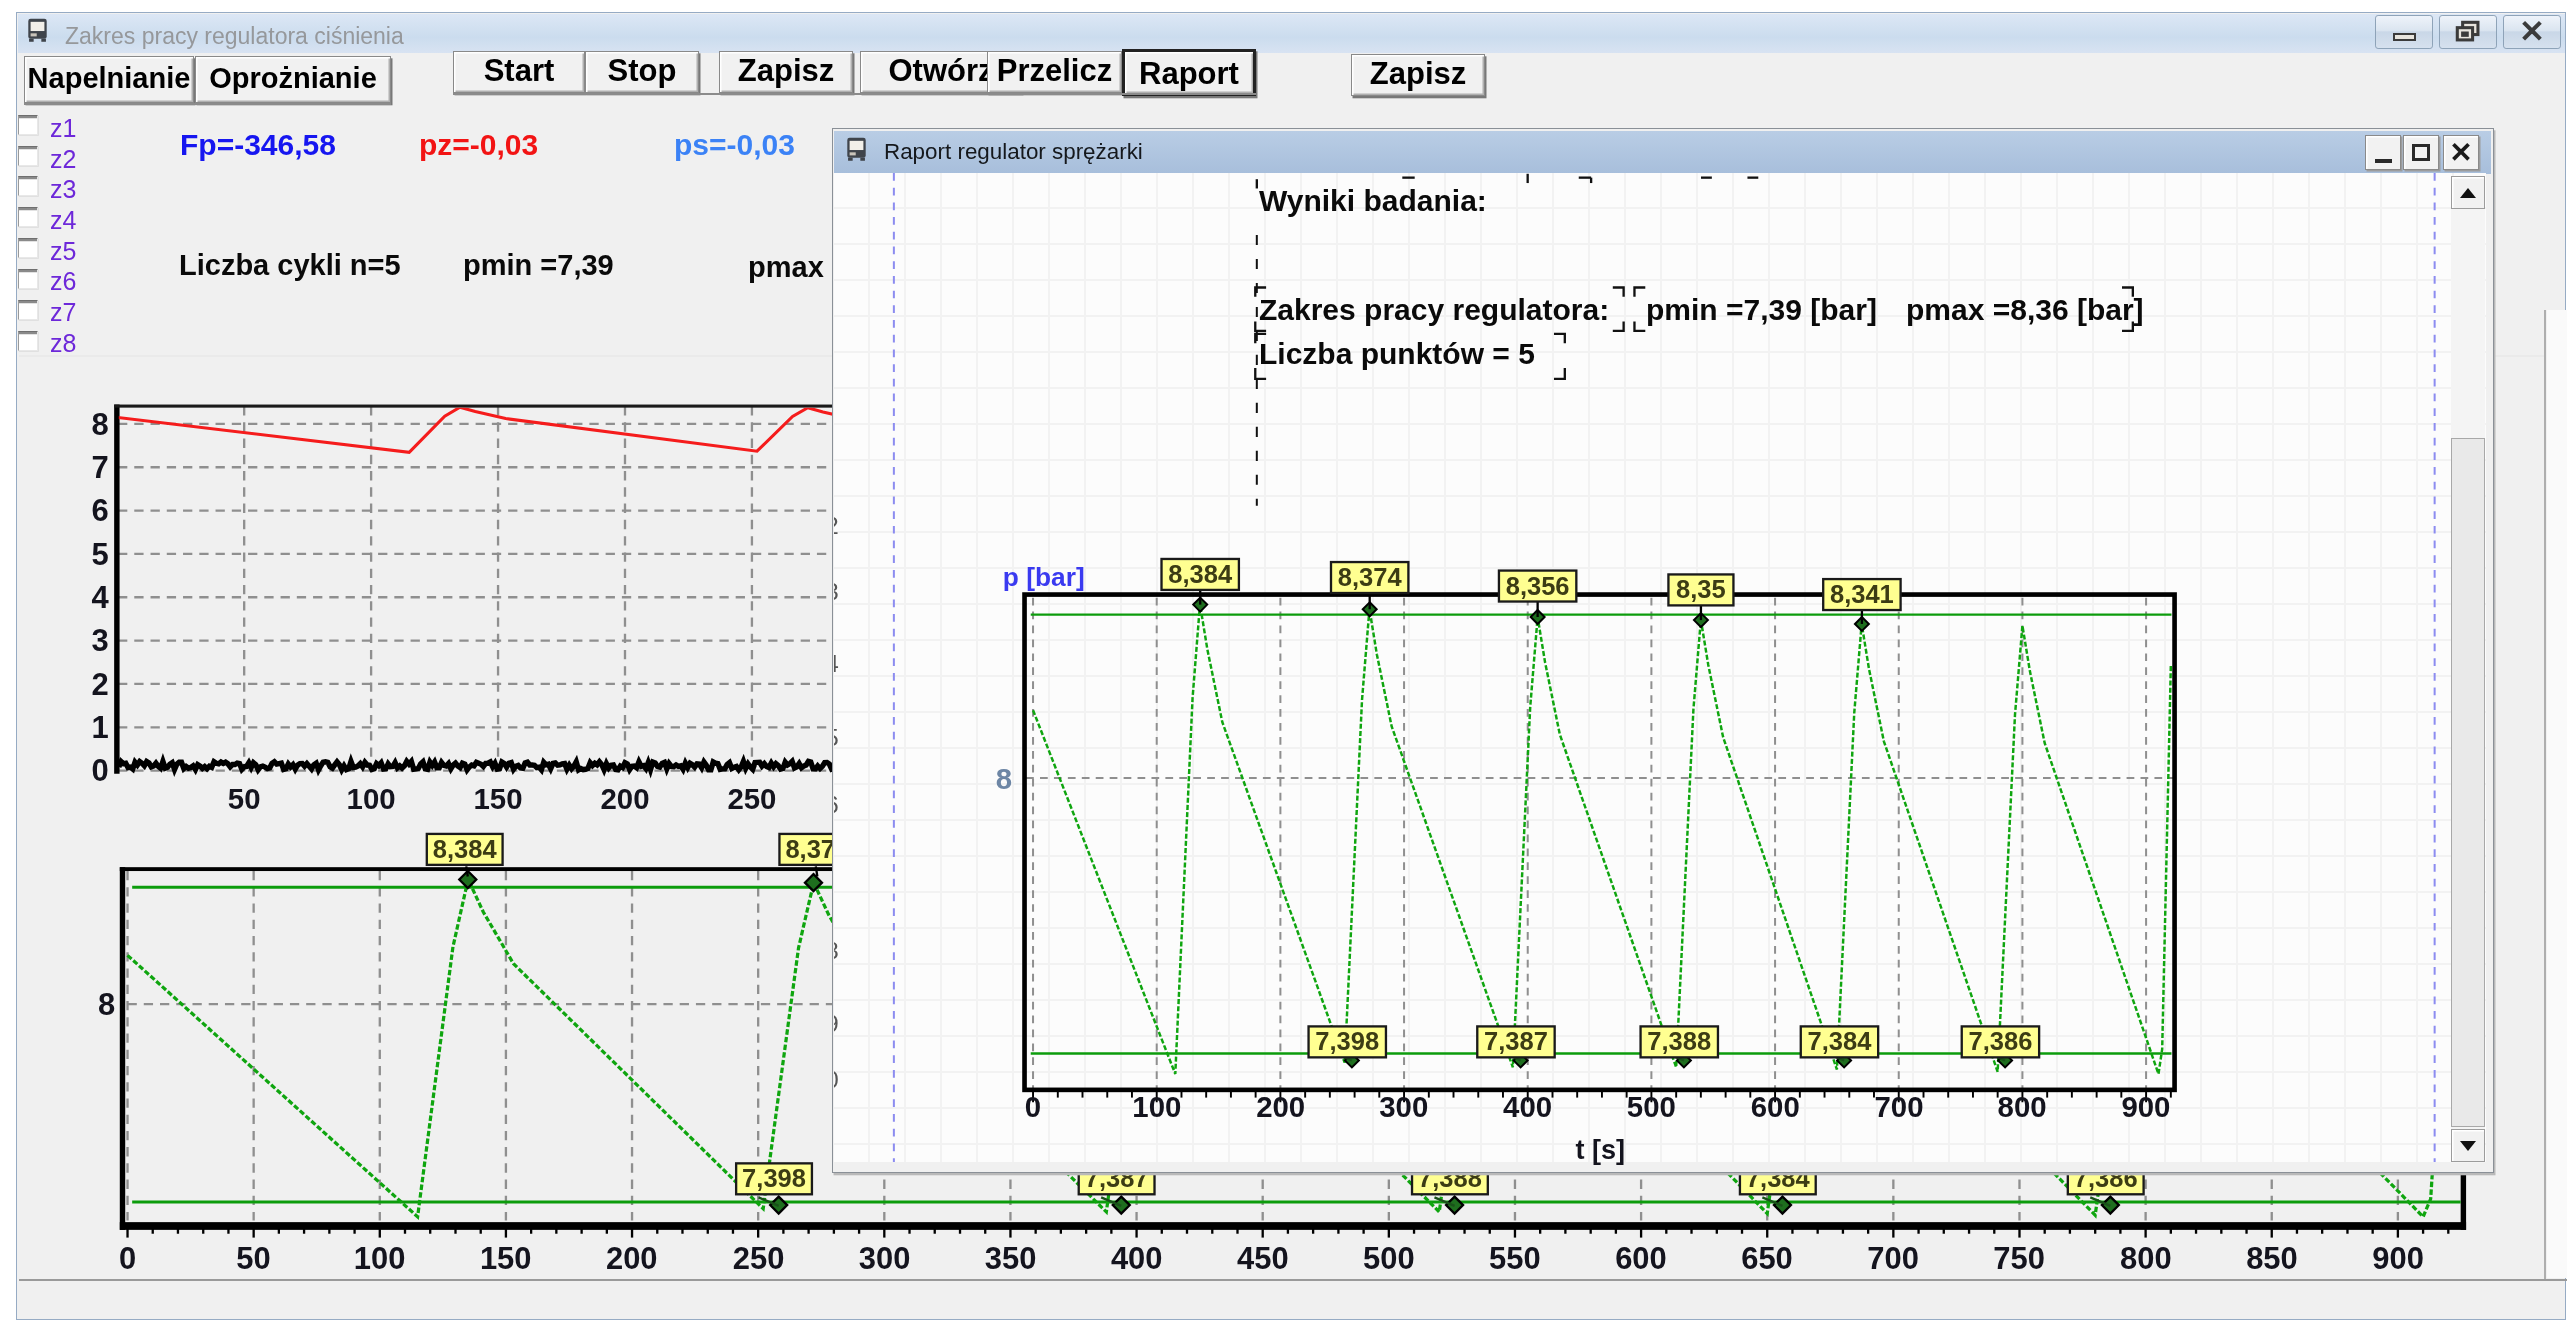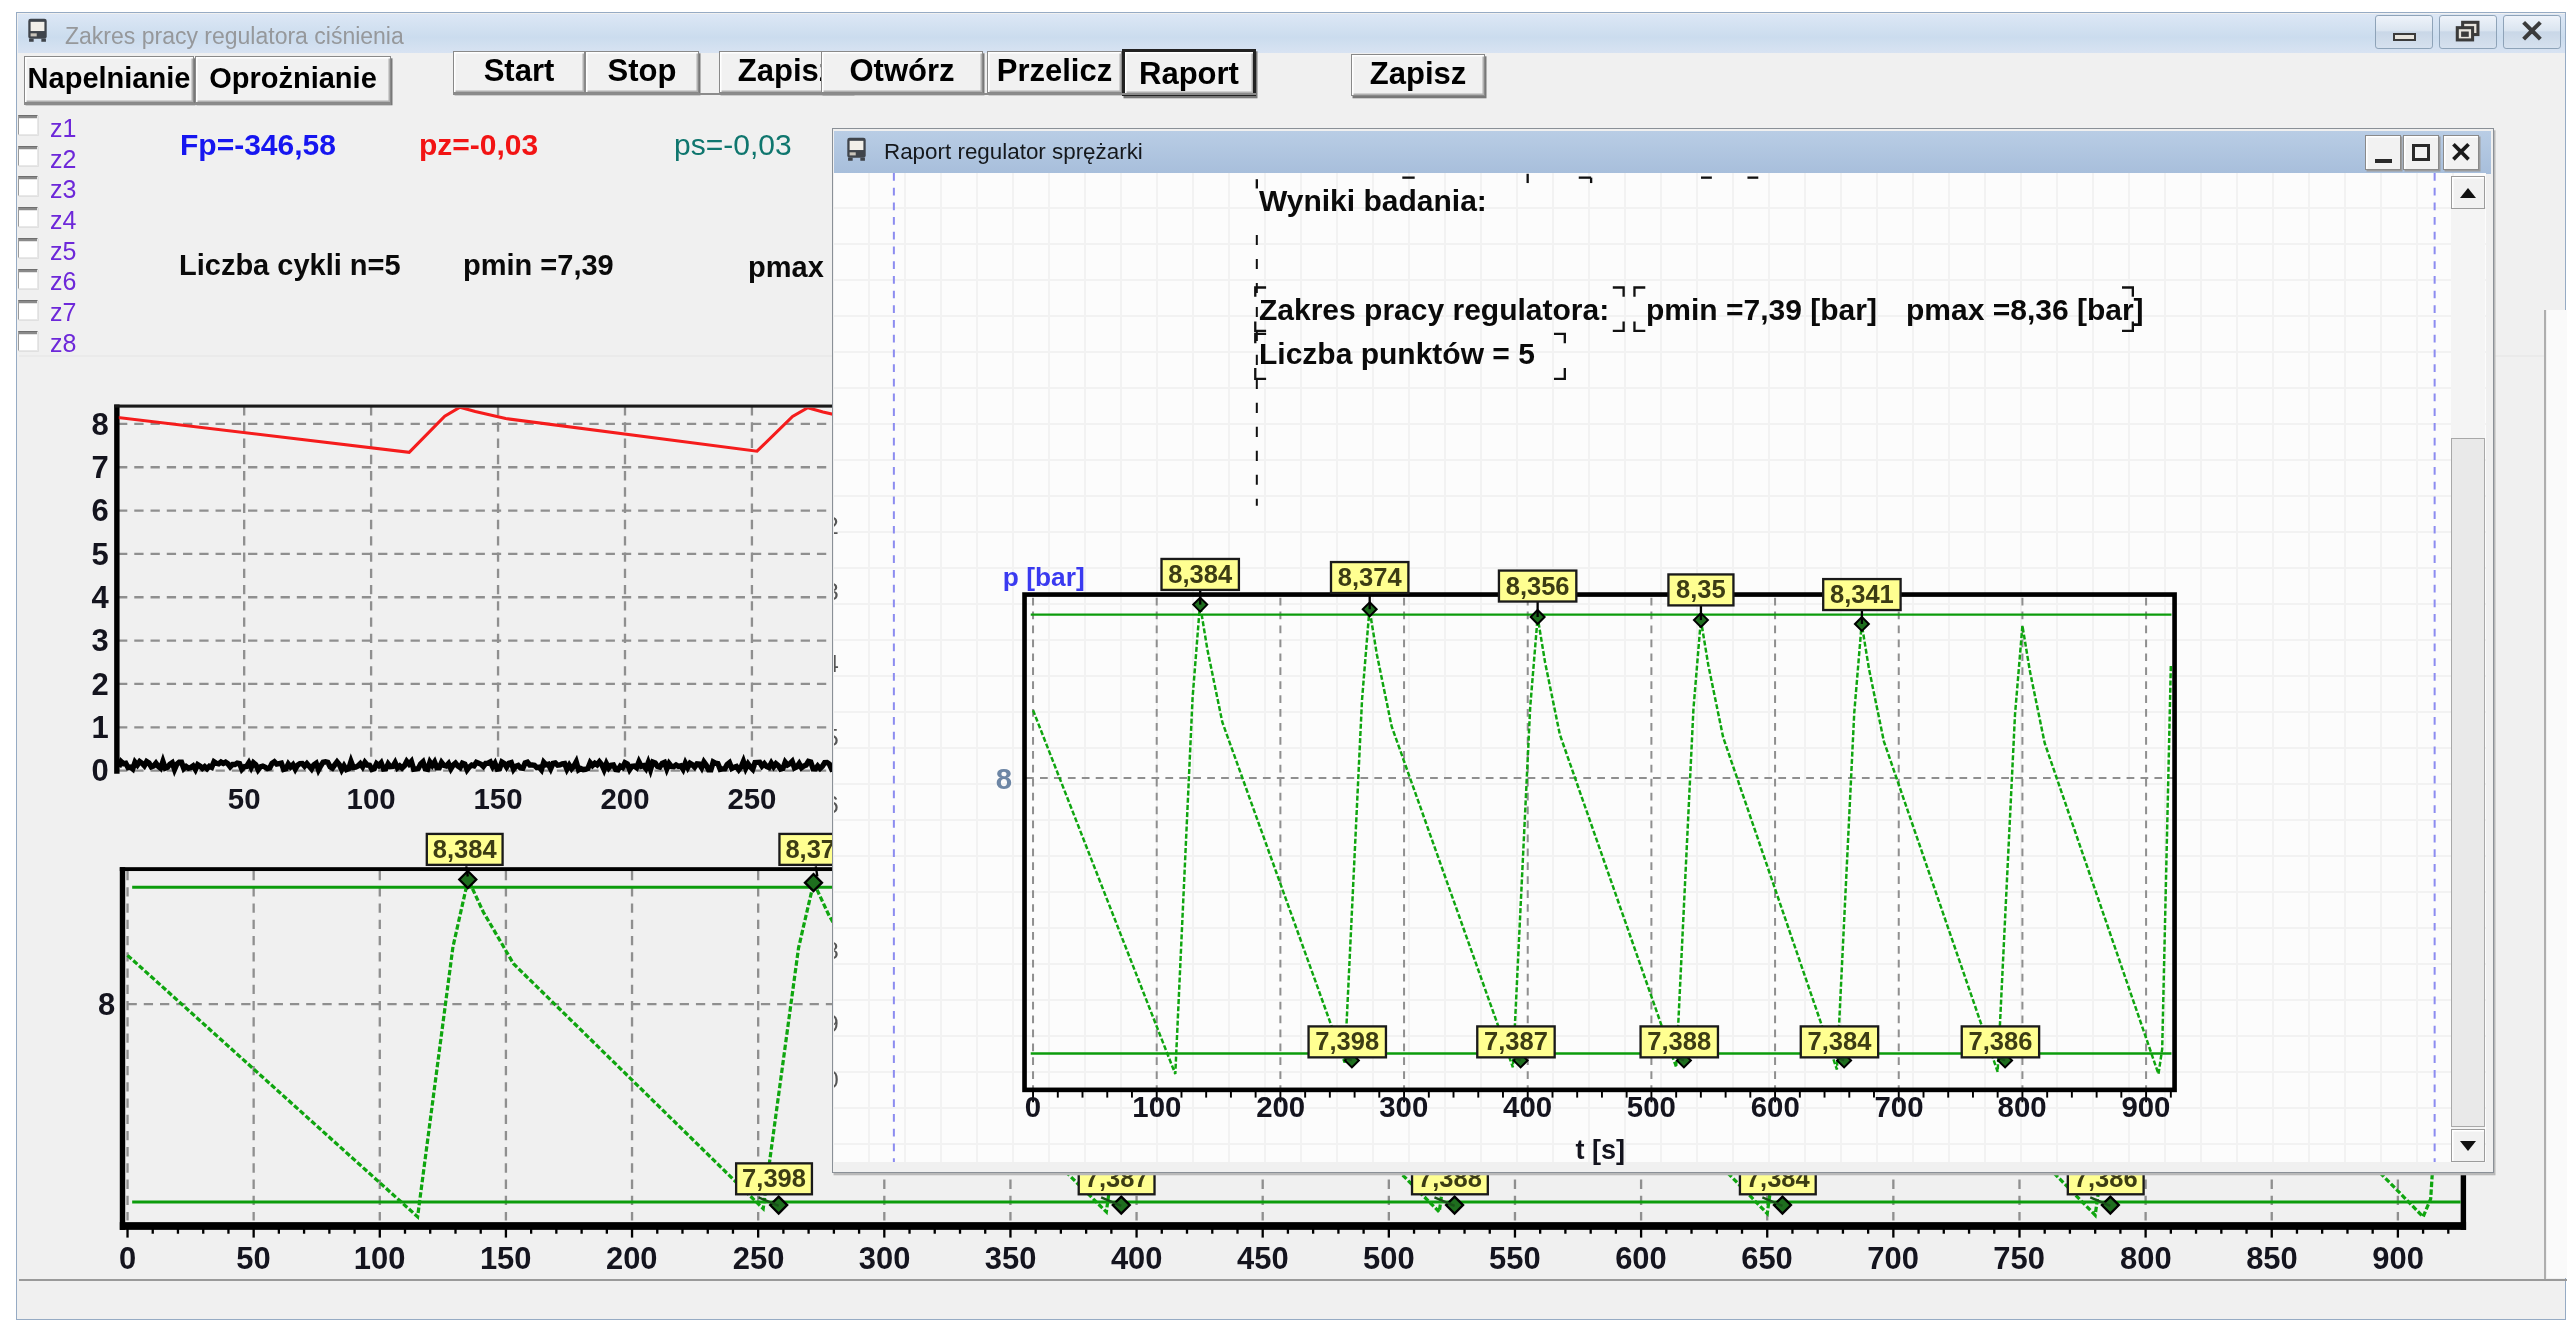--- a/index.html
+++ b/index.html
@@ -46,21 +46,21 @@
       <rect x="4" y="7.5" width="5" height="3.5" fill="#3b3b3b"></rect>
     </svg>
 </div>
 <div class="cap" style="left:2503px;top:14.7px;font-size:31px;font-weight:bold;color:#3b3b3b;">✕</div>
 
 <div class="wb nb" style="left:24px;top:56px;width:170px;height:47px;line-height:43px">Napelnianie</div>
 <div class="wb nb" style="left:195px;top:56px;width:196px;height:47px;line-height:43px">Oprożnianie</div>
 <div class="wb" style="left:453px;top:51px;width:132px;height:42px;line-height:37px">Start</div>
 <div class="wb" style="left:585px;top:51px;width:114px;height:42px;line-height:37px">Stop</div>
 <div class="wb" style="left:719px;top:51px;width:134px;height:42px;line-height:37px">Zapisz</div>
-<div class="wb" style="left:821px;top:51px;width:162px;height:42px;line-height:37px">Otwórz</div>
+<div class="wb" style="left:860px;top:51px;width:162px;height:42px;line-height:37px">Otwórz</div>
 <div class="wb" style="left:987px;top:51px;width:135px;height:42px;line-height:37px">Przelicz</div>
 <div class="wb rb" style="left:1122px;top:49px;width:134px;height:47px;line-height:43px">Raport</div>
 <div class="wb" style="left:1351px;top:54px;width:134px;height:42px;line-height:37px">Zapisz</div>
 <div class="abs" style="left:24px;top:103px;width:367px;height:2.3px;background:#8b8b8b"></div>
 <div class="abs" style="left:453px;top:93px;width:803px;height:2.3px;background:#8b8b8b"></div>
 
 <div class="cb" style="left:18px;top:115px"></div>
 <div class="cbl" style="left:50px;top:114px">z1</div>
 <div class="cb" style="left:18px;top:146px"></div>
 <div class="cbl" style="left:50px;top:145px">z2</div>
@@ -72,21 +72,21 @@
 <div class="cbl" style="left:50px;top:237px">z5</div>
 <div class="cb" style="left:18px;top:269px"></div>
 <div class="cbl" style="left:50px;top:267px">z6</div>
 <div class="cb" style="left:18px;top:300px"></div>
 <div class="cbl" style="left:50px;top:298px">z7</div>
 <div class="cb" style="left:18px;top:331px"></div>
 <div class="cbl" style="left:50px;top:329px">z8</div>
 
 <div class="abs" style="left:180px;top:128px;font-size:30px;font-weight:bold;color:#1616f0;">Fp=-346,58</div>
 <div class="abs" style="left:419px;top:128px;font-size:30px;font-weight:bold;color:#f21414;">pz=-0,03</div>
-<div class="abs" style="left:674px;top:128px;font-size:30px;font-weight:normal;color:#0f766e;">ps=-0,03</div>
+<div class="abs" style="left:674px;top:128px;font-size:30px;font-weight:bold;color:#3b82f6;">ps=-0,03</div>
 <div class="abs" style="left:179px;top:249px;font-size:29px;font-weight:bold;color:#0a0a0a;">Liczba cykli n=5</div>
 <div class="abs" style="left:463px;top:249px;font-size:29px;font-weight:bold;color:#0a0a0a;">pmin =7,39</div>
 <div class="abs" style="left:748px;top:251px;font-size:29px;font-weight:bold;color:#0a0a0a;">pmax</div>
 
 <div class="abs" style="left:18.6px;top:355px;width:2526px;height:1.5px;background:#eaeaea"></div>
 <div class="abs" style="left:2544px;top:310px;width:1.5px;height:970px;background:#aeaeae"></div>
 <div class="abs" style="left:2547px;top:310px;width:20px;height:968px;background:#fafafa"></div>
 <div class="abs" style="left:18.6px;top:1279px;width:2548px;height:2.3px;background:#9a9a9a"></div>
 
 <svg width="774" height="449" viewBox="100 480 1000 580" style="position:absolute;left:77px;top:372px">

